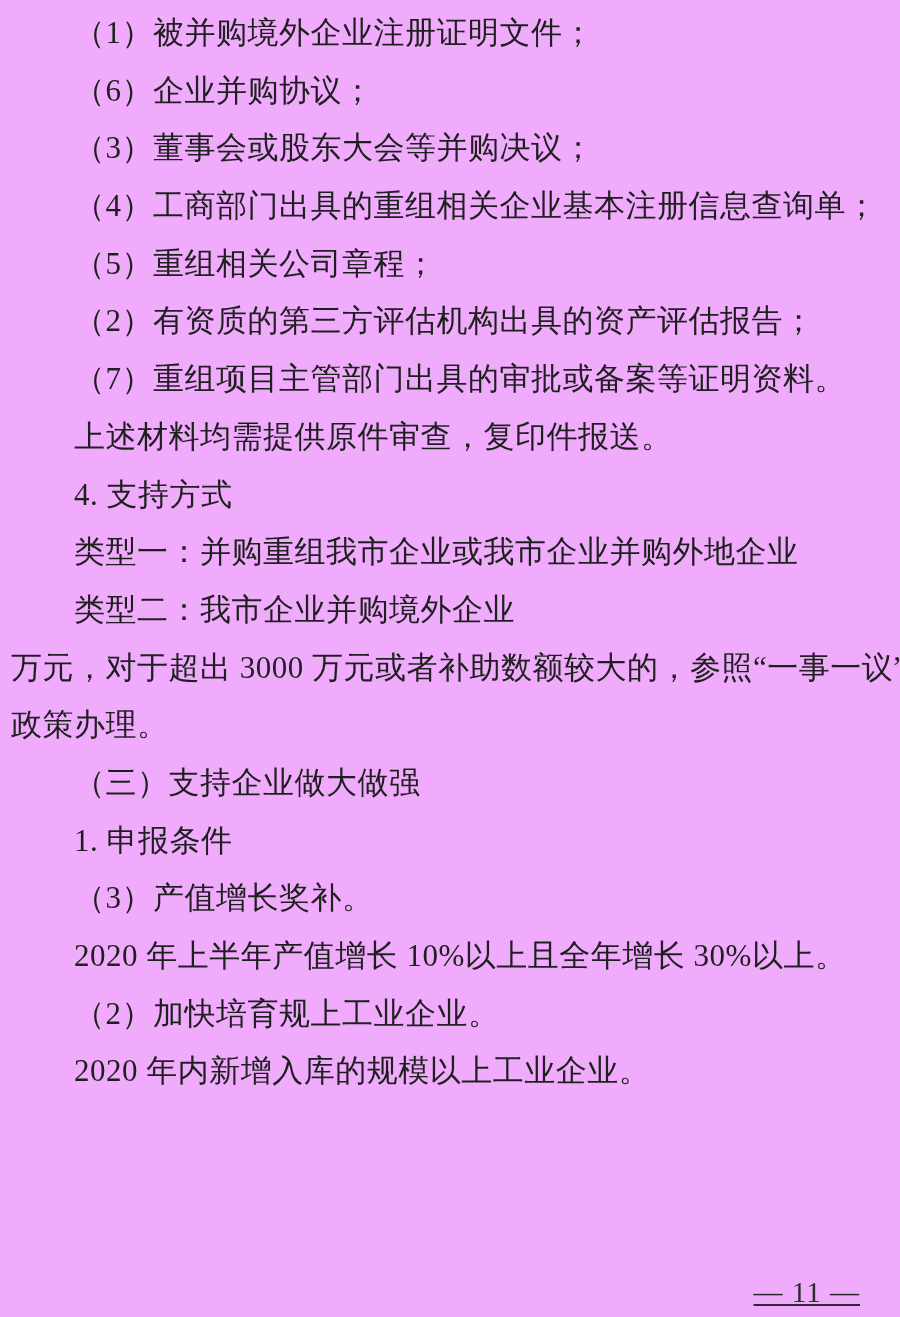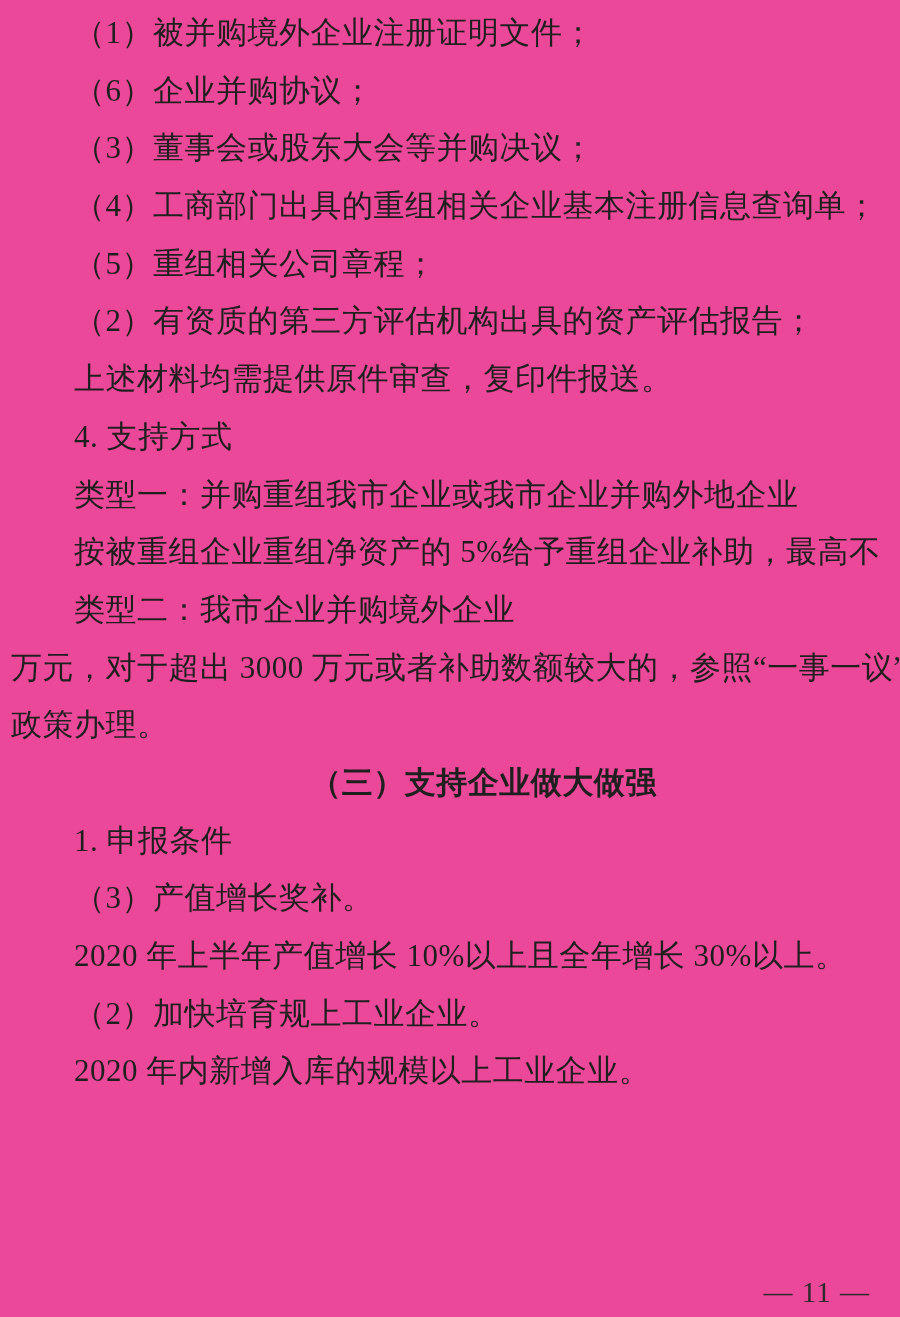--- a/index.html
+++ b/index.html
@@ -28,49 +28,49 @@
     line-height: 57.7px;
     font-size: 31px;
     color: #1f1f1f;
     white-space: nowrap;
     letter-spacing: 0.5px;
   }
   .line.indent {
     padding-left: 63px;
   }
   .line.bold {
-    font-weight: 700;
-    text-align: center;
+    font-weight: 400;
   }
   .footer {
     position: absolute;
-    right: 30px;
+    right: 40px;
     bottom: 10px;
     font-size: 29px;
     line-height: 1;
     color: #2b2b2b;
     letter-spacing: 1px;
     font-family: "Liberation Serif", "DejaVu Serif", serif;
+    text-decoration: underline;
   }
 </style>
 </head>
 <body>
 
-<div class="page" style="background: #ec4899; color: rgb(31, 31, 31);">
+<div class="page" style="background: #f0abfc; color: rgb(31, 31, 31);">
   <div class="content">
     <p class="line indent">（1）被并购境外企业注册证明文件；</p>
     <p class="line indent">（6）企业并购协议；</p>
     <p class="line indent">（3）董事会或股东大会等并购决议；</p>
     <p class="line indent">（4）工商部门出具的重组相关企业基本注册信息查询单；</p>
     <p class="line indent">（5）重组相关公司章程；</p>
     <p class="line indent">（2）有资质的第三方评估机构出具的资产评估报告；</p>
+    <p class="line indent">（7）重组项目主管部门出具的审批或备案等证明资料。</p>
     <p class="line indent">上述材料均需提供原件审查，复印件报送。</p>
     <p class="line indent">4. 支持方式</p>
     <p class="line indent">类型一：并购重组我市企业或我市企业并购外地企业</p>
-    <p class="line indent">按被重组企业重组净资产的 5%给予重组企业补助，最高不</p>
     <p class="line indent">类型二：我市企业并购境外企业</p>
     <p class="line">万元，对于超出 3000 万元或者补助数额较大的，参照“一事一议”</p>
     <p class="line">政策办理。</p>
     <p class="line indent bold">（三）支持企业做大做强</p>
     <p class="line indent">1. 申报条件</p>
     <p class="line indent">（3）产值增长奖补。</p>
     <p class="line indent">2020 年上半年产值增长 10%以上且全年增长 30%以上。</p>
     <p class="line indent">（2）加快培育规上工业企业。</p>
     <p class="line indent">2020 年内新增入库的规模以上工业企业。</p>
   </div>

